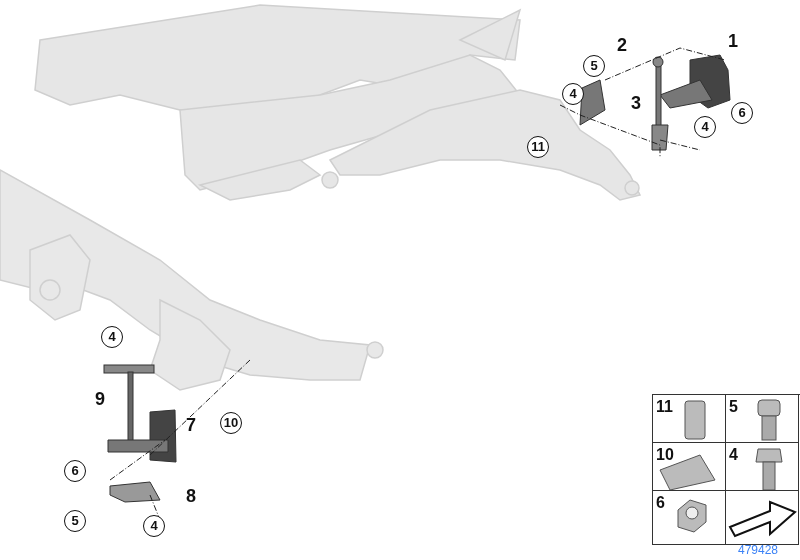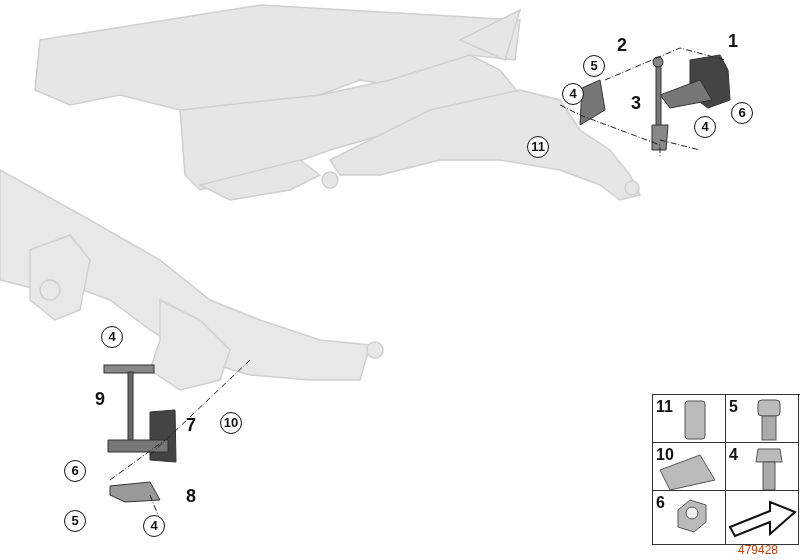--- a/index.html
+++ b/index.html
@@ -4,21 +4,21 @@
 <style>
   html,body{margin:0;padding:0;background:#fff;}
   body{width:800px;height:560px;position:relative;overflow:hidden;font-family:"Liberation Sans",sans-serif;}
   svg{position:absolute;left:0;top:0;}
   .callout{position:absolute;font-weight:bold;color:#111;font-size:18px;line-height:18px;}
   .circle{position:absolute;width:20px;height:20px;border:1.5px solid #111;border-radius:50%;background:#fff;
           font-size:13px;font-weight:bold;text-align:center;line-height:20px;color:#111;}
   .legend{position:absolute;left:652px;top:394px;width:148px;height:150px;border-left:1px solid #333;border-top:1px solid #333;}
   .cell{position:absolute;width:73px;height:48px;border-right:1px solid #333;border-bottom:1px solid #333;box-sizing:border-box;}
   .cell .num{position:absolute;left:3px;top:3px;font-weight:bold;font-size:16px;color:#111;}
-  .docnum{position:absolute;left:738px;top:543px;font-size:12px;color:#c2410c;}
+  .docnum{position:absolute;left:738px;top:543px;font-size:12px;color:#3b82f6;}
 </style>
 </head>
 <body>
 
 <svg width="800" height="560" viewBox="0 0 800 560">
 
   <g fill="#e6e6e6" stroke="#cfcfcf" stroke-width="1.5">
     <path d="M40,40 L260,5 L520,20 L515,60 L470,55 L420,90 L360,80 L320,95 L240,120 L180,110 L120,95 L70,105 L35,90 Z"></path>
     <path d="M180,110 L320,95 L390,80 L470,55 L500,70 L520,95 L470,110 L400,130 L330,150 L260,175 L200,190 L185,175 Z"></path>
     <path d="M330,160 L430,110 L520,90 L560,100 L580,130 L610,150 L630,175 L640,195 L620,200 L600,185 L560,170 L500,160 L440,160 L380,175 L340,175 Z"></path>

